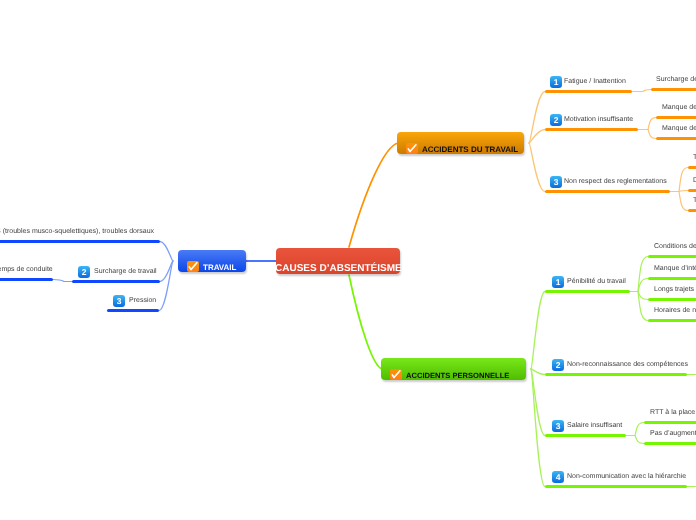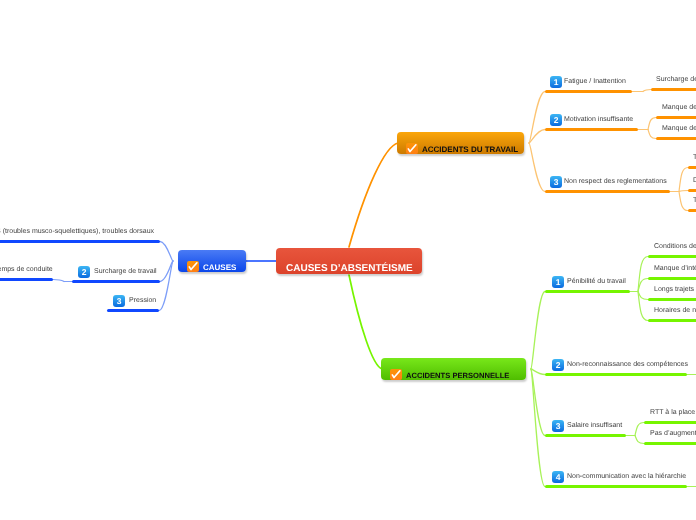--- a/index.html
+++ b/index.html
@@ -62,30 +62,30 @@
       <path d="M531 369 C532.68 369,537.72 374.5,545 374.5" fill="none" stroke="#a8f259" stroke-width="1.3" stroke-linecap="round"></path>
       <path d="M687 374.5 L710 374.5" fill="none" stroke="#a8f259" stroke-width="1.2" stroke-linecap="round"></path>
       <path d="M531 369 C532.68 369,537.72 435.5,545 435.5" fill="none" stroke="#a8f259" stroke-width="1.3" stroke-linecap="round"></path>
       <path d="M626 435.5 L635 435.5" fill="none" stroke="#a8f259" stroke-width="1.2" stroke-linecap="round"></path>
       <path d="M635 435.5 C636.8 427.44,637.52 422.5,644 422.5" fill="none" stroke="#a8f259" stroke-width="1.2" stroke-linecap="round"></path>
       <path d="M635 435.5 C636.8 440.46,637.52 443.5,644 443.5" fill="none" stroke="#a8f259" stroke-width="1.2" stroke-linecap="round"></path>
       <path d="M531 369 C532.68 369,537.72 486.5,545 486.5" fill="none" stroke="#a8f259" stroke-width="1.3" stroke-linecap="round"></path>
       <path d="M687 486.5 L710 486.5" fill="none" stroke="#a8f259" stroke-width="1.2" stroke-linecap="round"></path>
       <path d="M349 275 C359.88 326.7,372.68 366.18,382 369" fill="none" stroke="#76f500" stroke-width="1.7" stroke-linecap="round"></path>
     </svg>
-<div class="mnode" style="left: 276px; top: 248px; width: 146px; height: 26px; background: linear-gradient(rgb(232, 85, 60), rgb(220, 67, 43)); justify-content: center;">
+<div class="mnode" style="left: 276px; top: 248px; width: 124px; height: 26px; background: linear-gradient(rgb(232, 85, 60), rgb(220, 67, 43)); justify-content: center;">
       <span class="lbl" style="color: rgb(255, 255, 255); font-size: 10px;">CAUSES D’ABSENTÉISME</span>
     </div>
     <div class="mnode" style="left: 178px; top: 250px; width: 68px; height: 22px; background: linear-gradient(rgb(74, 123, 245), rgb(11, 70, 234));">
       <span class="chk" style="margin-left: 8.5px;">
         <svg width="12" height="11" viewBox="0 0 12 11">
           <path d="M2.3 5.9 L4.0 8.5 L9.9 1.8" stroke="#ffffff" stroke-width="1.7" fill="none" stroke-linecap="round" stroke-linejoin="round"></path>
         </svg>
       </span>
-      <span class="lbl" style="color: rgb(255, 255, 255); font-size: 8px; margin-left: 4px;">CAUSES</span>
+      <span class="lbl" style="color: rgb(255, 255, 255); font-size: 8px; margin-left: 4px;">TRAVAIL</span>
     </div>
     <div class="txt" style="left: -14px; top: 228px; font-size: 7px;">TMS (troubles musco-squelettiques), troubles dorsaux</div>
     <div class="uline" style="left: -120px; top: 240px; width: 280px; background: rgb(16, 72, 255);"></div>
     <div class="badge" style="left: 78px; top: 266px;">2</div>
     <div class="txt" style="left: 94px; top: 268px; font-size: 7px;">Surcharge de travail</div>
     <div class="uline" style="left: 72px; top: 280px; width: 88px; background: rgb(16, 72, 255);"></div>
     <div class="txt" style="left: -6px; top: 266px; font-size: 7px;">Temps de conduite</div>
     <div class="uline" style="left: -120px; top: 278px; width: 173px; background: rgb(16, 72, 255);"></div>
     <div class="badge" style="left: 113px; top: 295px;">3</div>
     <div class="txt" style="left: 129px; top: 297px; font-size: 7px;">Pression</div>

